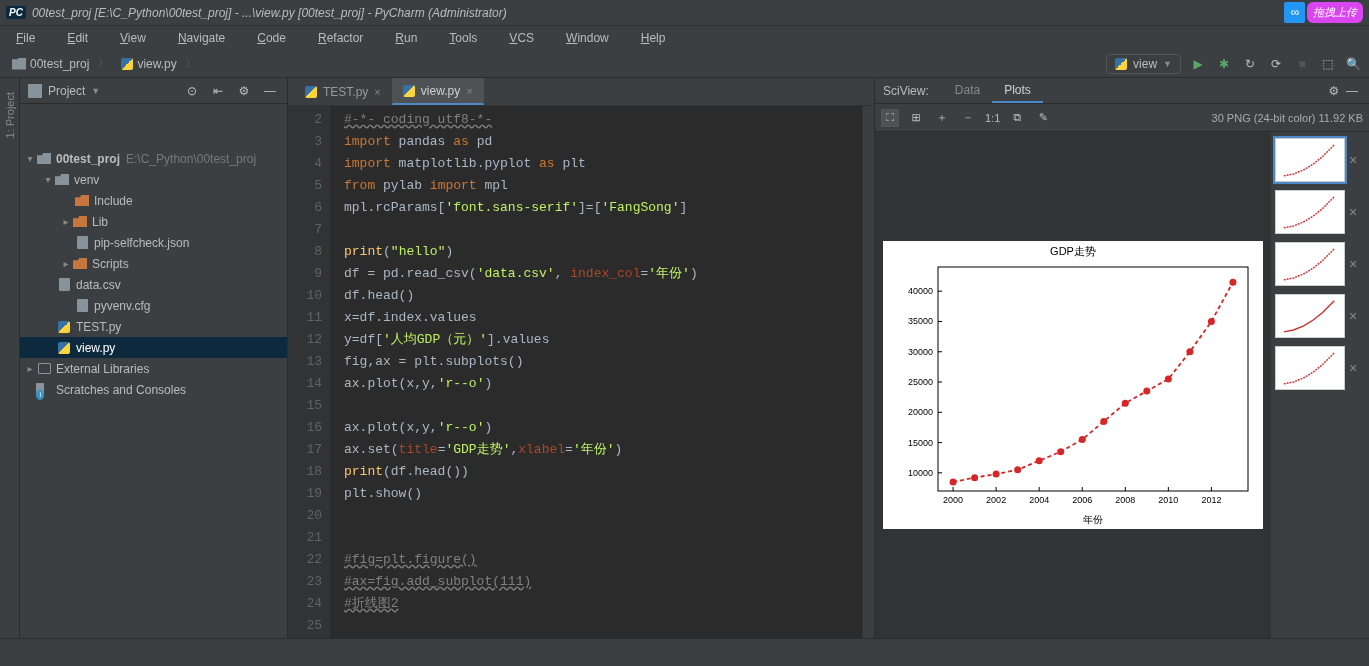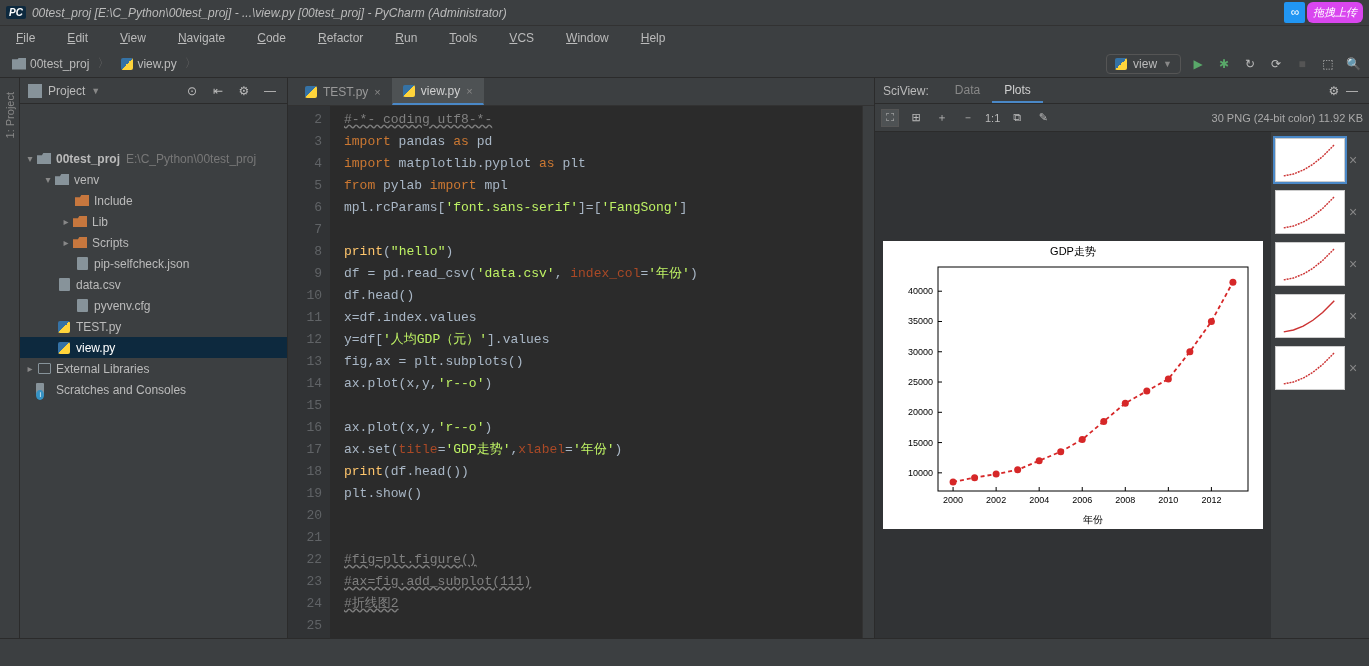--- a/index.html
+++ b/index.html
@@ -186,33 +186,33 @@
       </div>
       <div class="tree-row">
         <span class="tree-indent" style="width:36px"></span>
           <span class="tree-arrow closed"></span>
         <span class="tree-icon">
             <span class="folder-orange"></span>
           </span>
         <span>Lib</span>
       </div>
       <div class="tree-row">
+        <span class="tree-indent" style="width:50px"></span>
+        <span class="tree-icon">
+            <span class="file-gray"></span>
+          </span>
+        <span>pip-selfcheck.json</span>
+      </div>
+      <div class="tree-row">
         <span class="tree-indent" style="width:36px"></span>
           <span class="tree-arrow closed"></span>
         <span class="tree-icon">
             <span class="folder-orange"></span>
           </span>
         <span>Scripts</span>
-      </div>
-      <div class="tree-row">
-        <span class="tree-indent" style="width:50px"></span>
-        <span class="tree-icon">
-            <span class="file-gray"></span>
-          </span>
-        <span>pip-selfcheck.json</span>
       </div>
       <div class="tree-row">
         <span class="tree-indent" style="width:32px"></span>
         <span class="tree-icon">
             <span class="file-gray"></span>
           </span>
         <span>data.csv</span>
       </div>
       <div class="tree-row">
         <span class="tree-indent" style="width:50px"></span>

